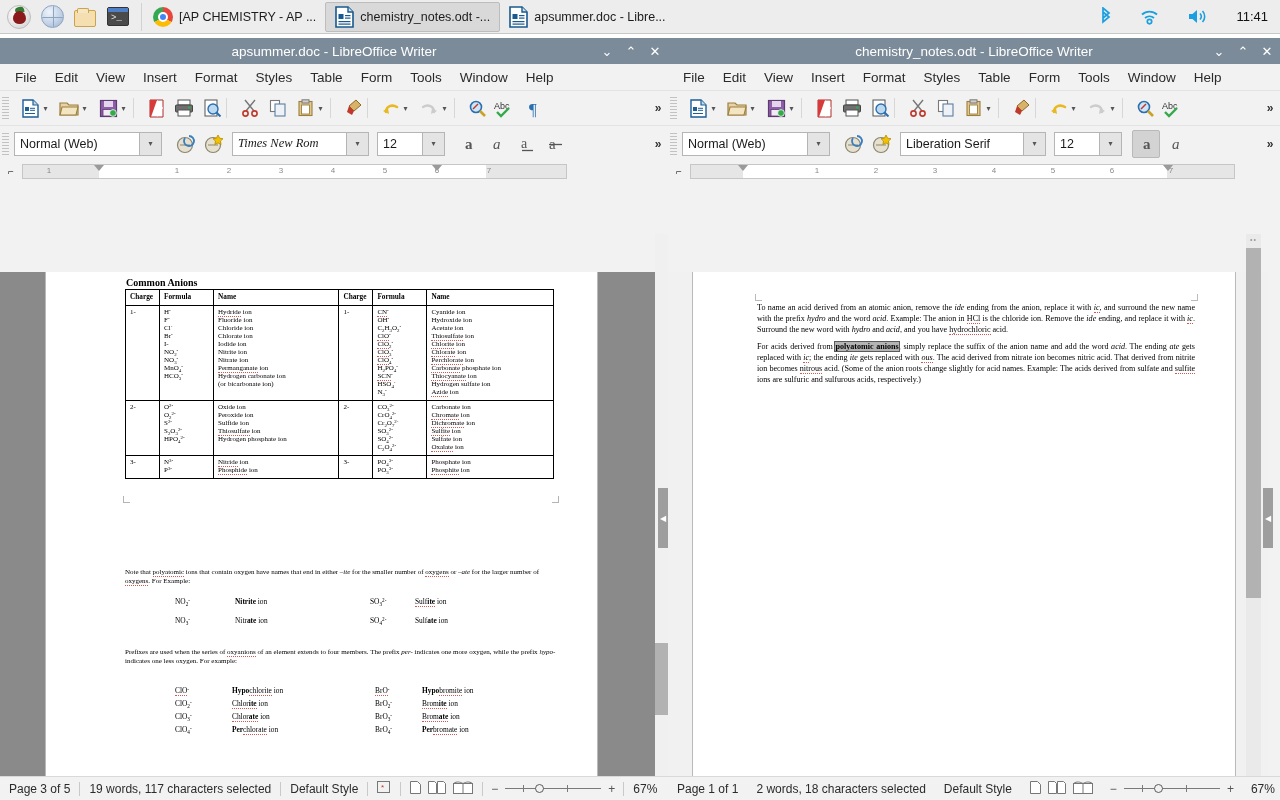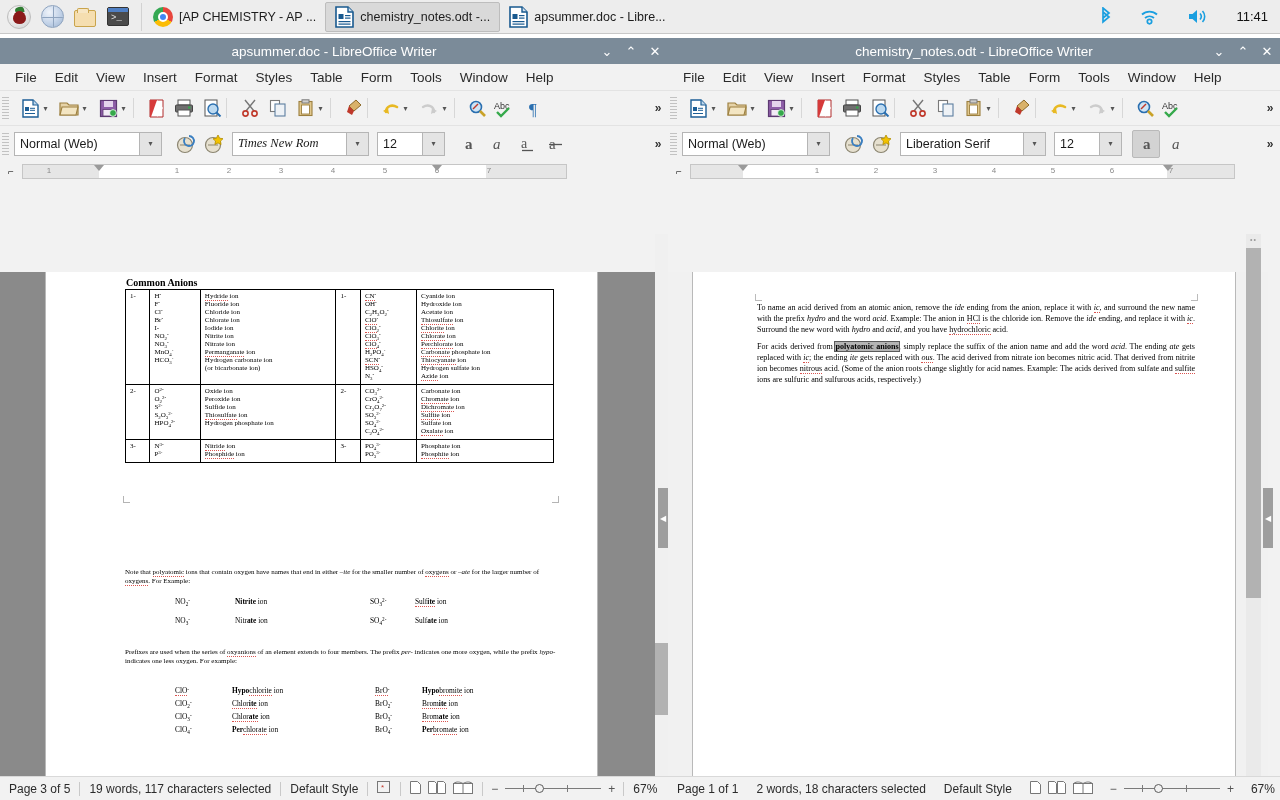--- a/index.html
+++ b/index.html
@@ -460,20 +460,28 @@
 
         <div class="crop" style="left:-3px;top:-8px;border-left:1px solid #b4b4b4;border-bottom:1px solid #b4b4b4;"></div>
         <div class="crop" style="left:426px;top:-8px;border-right:1px solid #b4b4b4;border-bottom:1px solid #b4b4b4;"></div>
       </div>
 
       <div class="doc anion-title" style="position:absolute;left:80px;top:43px;">Common Anions</div>
 
       <div class="doc" style="position:absolute;left:79px;top:55px;width:429px;">
         <table class="anions">
           <tbody>
+              <tr>
+            <td class="hdr colcharge">Charge</td>
+            <td class="hdr colform">Formula</td>
+            <td class="hdr">Name</td>
+            <td class="hdr colcharge">Charge</td>
+            <td class="hdr colform">Formula</td>
+            <td class="hdr">Name</td>
+          </tr>
           <tr>
             <td>1-</td>
             <td>
                   <div>H<sup>-</sup></div>
                   <div>F<sup>-</sup></div>
                   <div>Cl<sup>-</sup></div>
                   <div>Br<sup>-</sup></div>
                   <div>I-</div>
                   <div>NO<sub>2</sub><sup>-</sup></div>
                   <div>NO<sub>3</sub><sup>-</sup></div>

